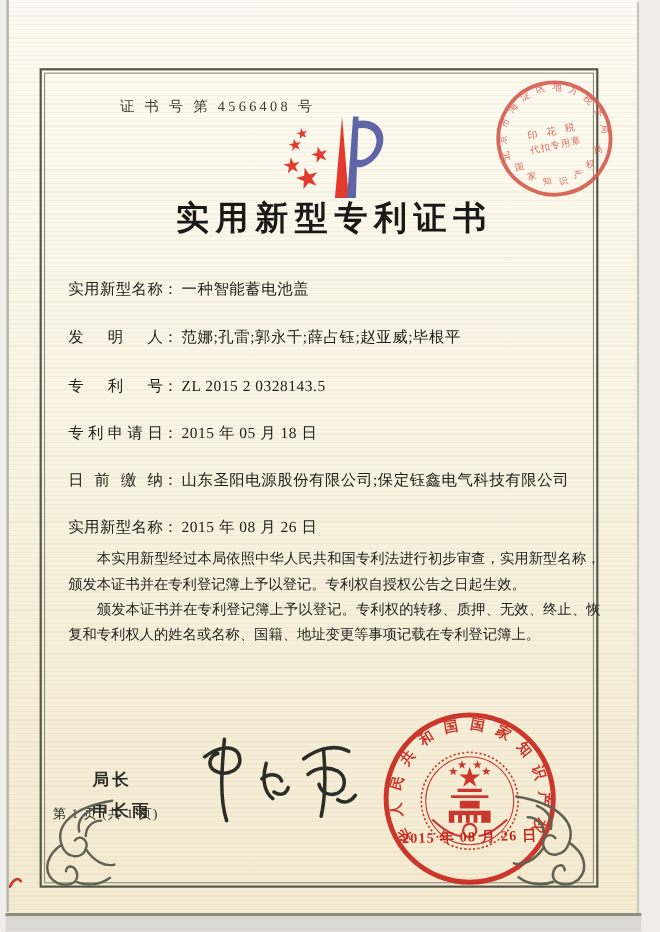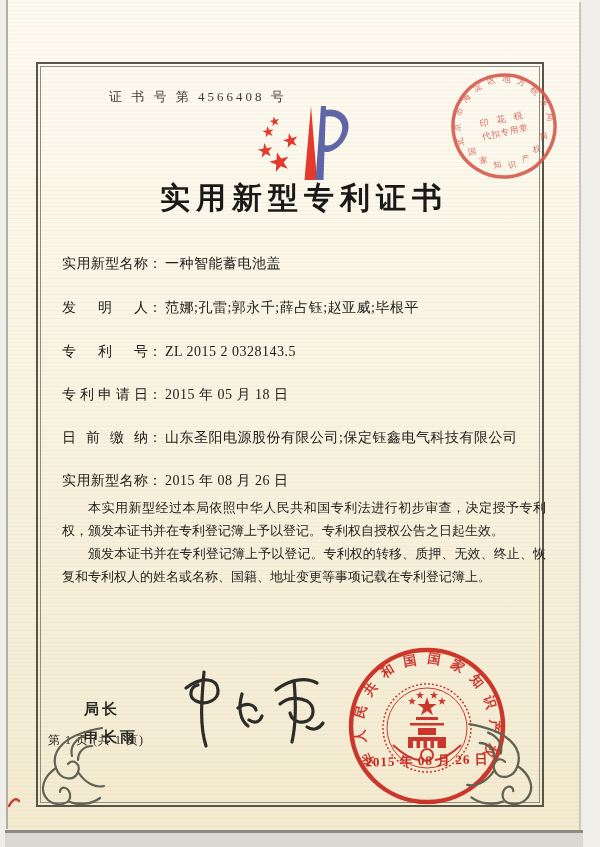--- a/index.html
+++ b/index.html
@@ -130,21 +130,21 @@
     <span class="f-label">专利申请日</span><span class="f-colon">：</span><span class="f-value">2015 年 05 月 18 日</span>
   </div>
   <div class="field row5">
     <span class="f-label">日前缴纳</span><span class="f-colon">：</span><span class="f-value">山东圣阳电源股份有限公司;保定钰鑫电气科技有限公司</span>
   </div>
   <div class="field row6">
     <span class="f-label">实用新型名称</span><span class="f-colon">：</span><span class="f-value">2015 年 08 月 26 日</span>
   </div>
 
   <div class="body-text">
-    <p>本实用新型经过本局依照中华人民共和国专利法进行初步审查，决定授予专利权，颁发本证书并在专利登记簿上予以登记。专利权自授权公告之日起生效。</p>
+    <p>本实用新型经过本局依照中华人民共和国专利法进行初步审查，实用新型名称，颁发本证书并在专利登记簿上予以登记。专利权自授权公告之日起生效。</p>
     <p>颁发本证书并在专利登记簿上予以登记。专利权的转移、质押、无效、终止、恢复和专利权人的姓名或名称、国籍、地址变更等事项记载在专利登记簿上。</p>
   </div>
 
   <div class="director director-title">局长</div>
   <div class="director director-name">申长雨</div>
 
   <div class="signature">
     <svg viewBox="0 0 180 102" width="180" height="102" fill="none" stroke="#2c2c28" stroke-width="3.2" stroke-linecap="round">
       <path d="M30,22 C46,10 61,12 62,24 C63,34 50,40 40,35 C32,31 34,21 42,19"></path>
       <path d="M48,6 C46,30 43,58 50,80"></path>

